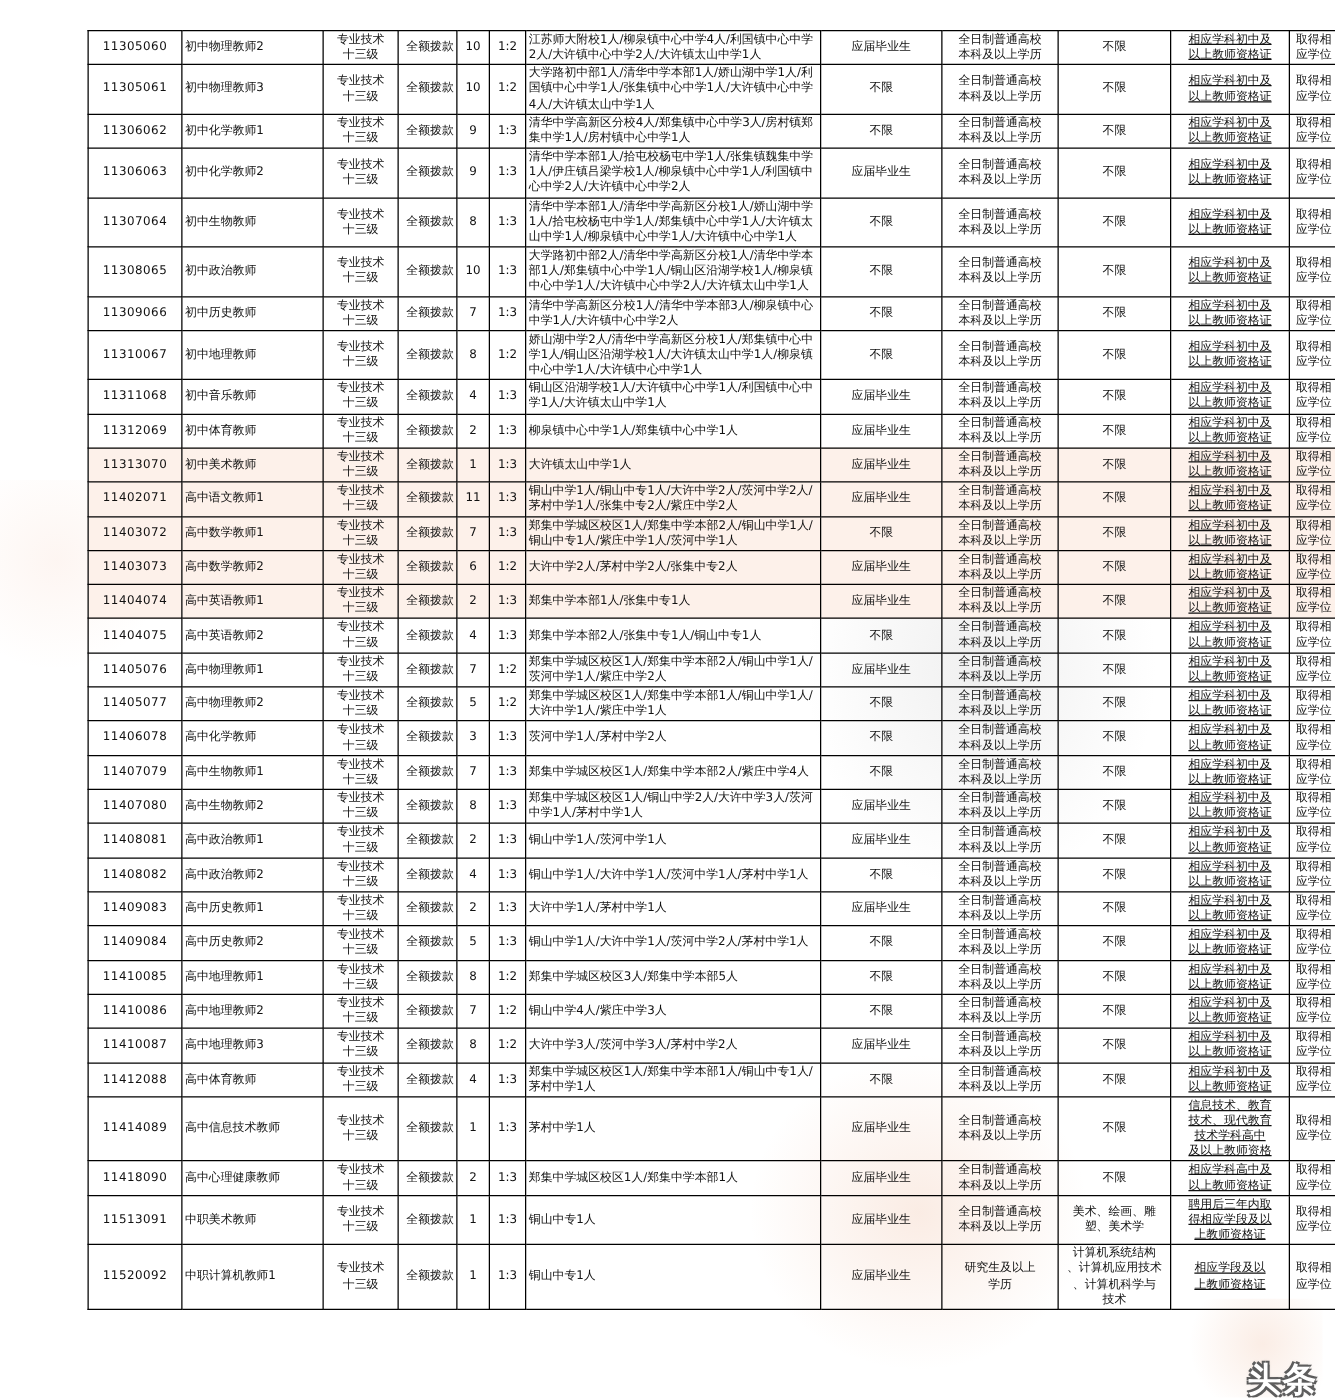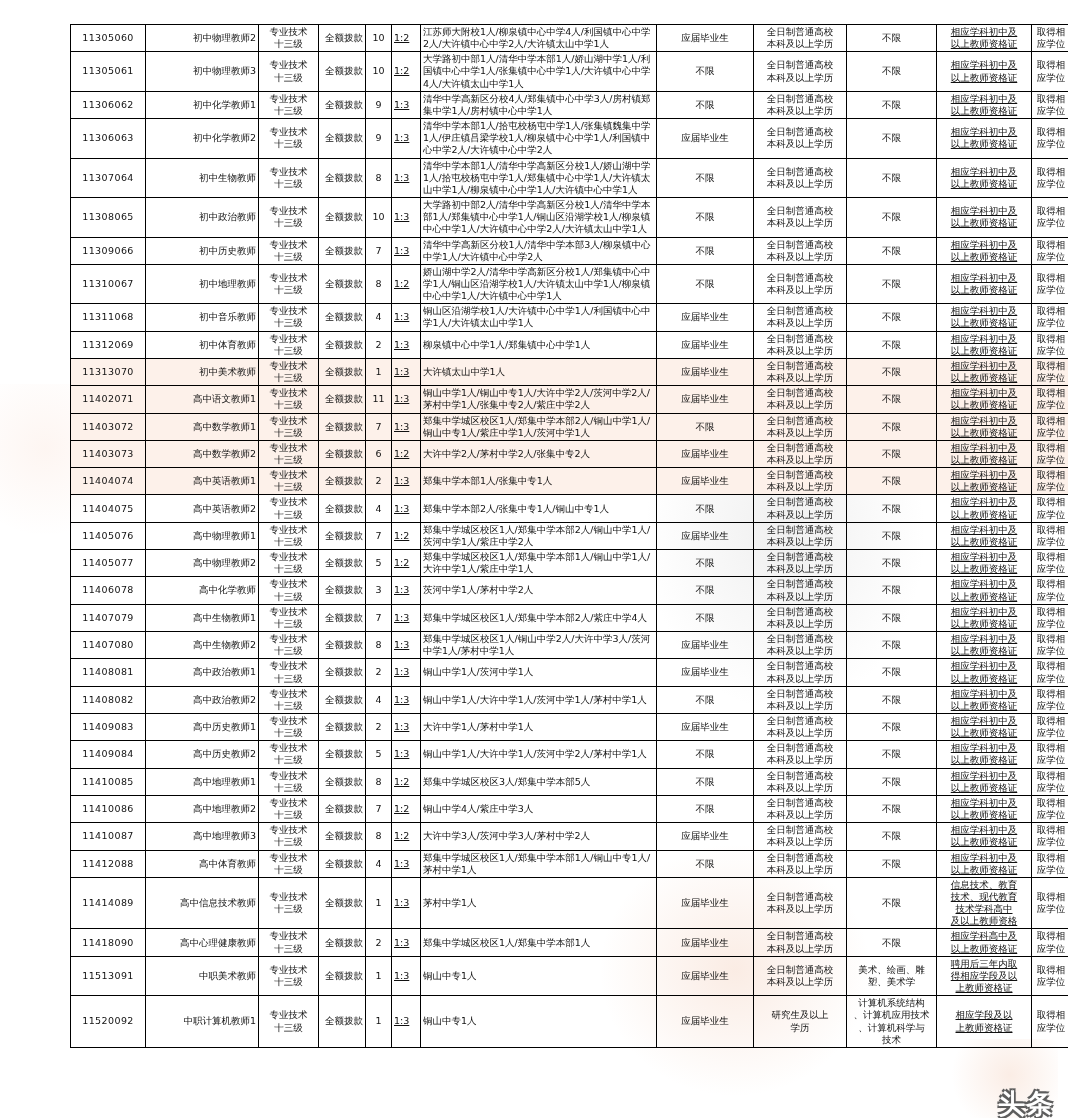--- a/index.html
+++ b/index.html
@@ -38,25 +38,25 @@
   col.c-num{width:26px;}
   col.c-ratio{width:29px;}
   col.c-school{width:236px;}
   col.c-grad{width:97px;}
   col.c-edu{width:93px;}
   col.c-major{width:90px;}
   col.c-cert{width:95px;}
   col.c-degree{width:39px;}
 
   td.code{text-align:center;letter-spacing:.4px;}
-  td.name{text-align:right;}
+  td.name{text-align:left;}
   td.level{text-align:center;line-height:1.22;}
   td.fund{text-align:right;line-height:1.22;}
   td.num{text-align:center;}
-  td.ratio{text-align:left;text-decoration:underline;}
+  td.ratio{text-align:center;}
   td.school{text-align:left;line-height:1.3;}
   td.grad{text-align:center;}
   td.edu{text-align:center;line-height:1.22;}
   td.major{text-align:center;line-height:1.22;}
   td.cert{text-align:center;line-height:1.22;text-decoration:underline;}
   td.degree{text-align:center;line-height:1.22;}
 
   tr.hl td{background:#fdf1ea;}
 
   

